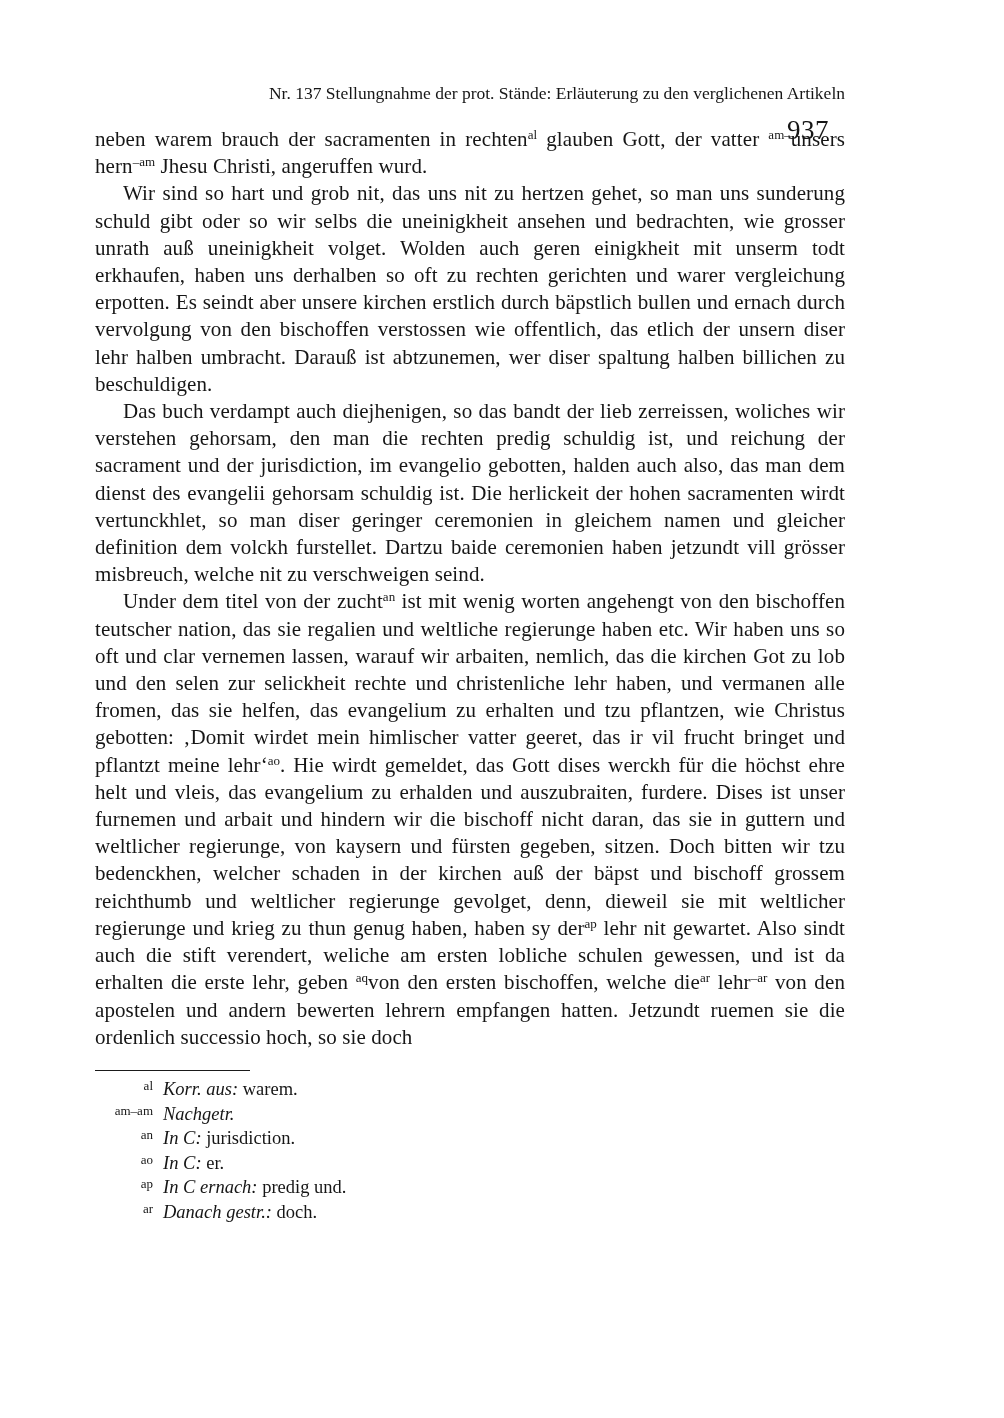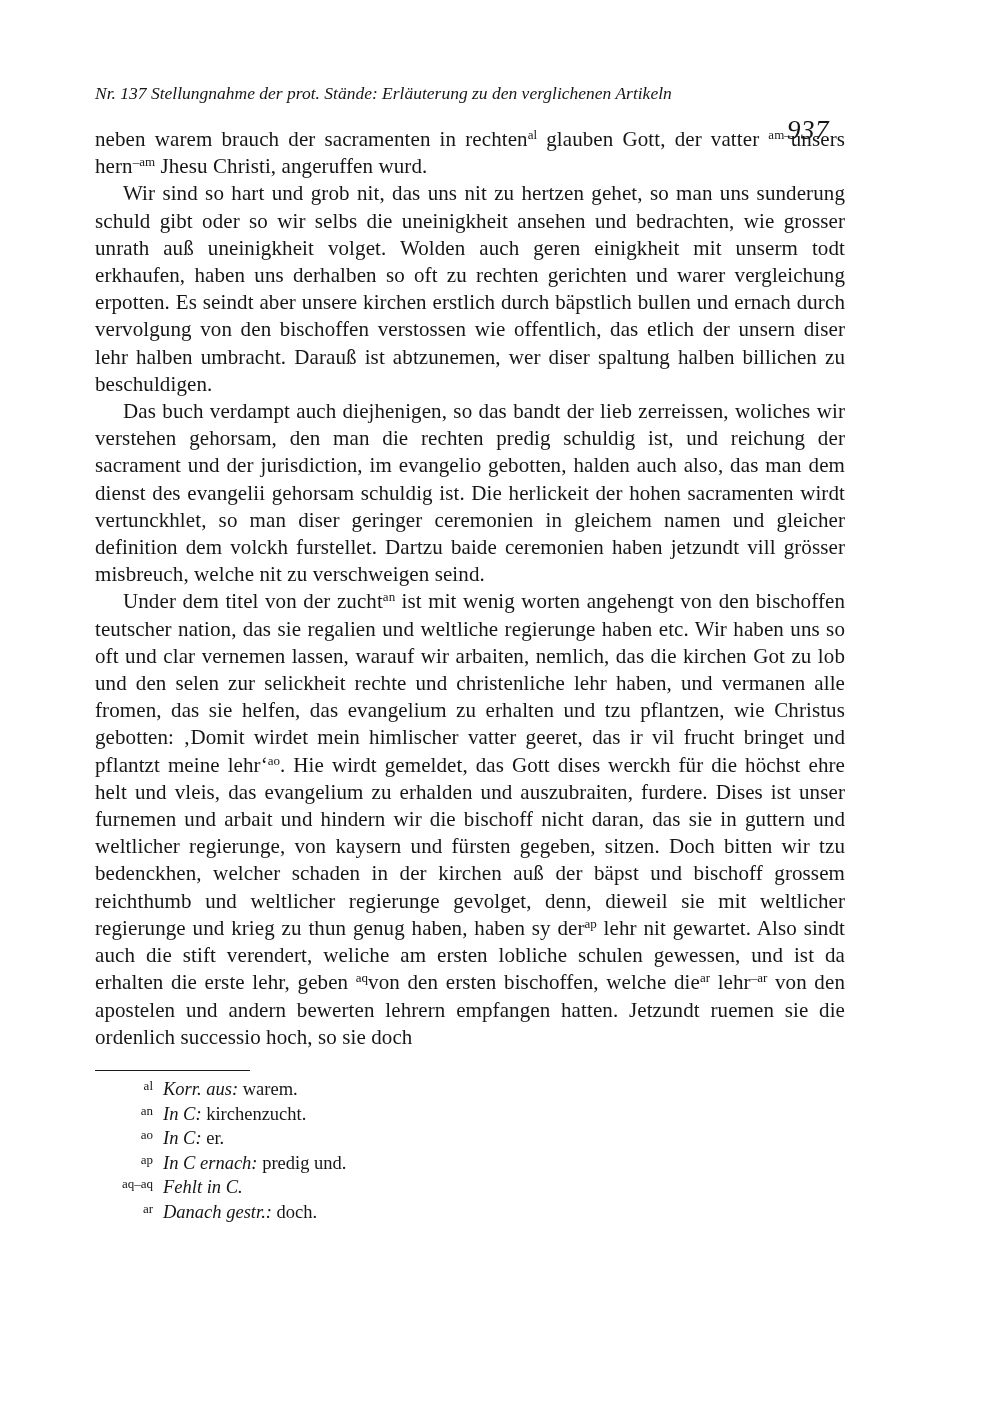--- a/index.html
+++ b/index.html
@@ -13,25 +13,24 @@
     color: #161616;
     box-sizing: border-box;
     padding: 82px 159px 0 95px; 
     overflow: hidden;
   }
   
   .running-head {
     position: relative;
     width: 750px;
     height: 30px;
-    text-align: left;
+    text-align: right;
     font-size: 17.5px;
     line-height: 22px;
     white-space: nowrap;
-    font-style: italic;
   }
   .running-head .page-num {
     position: absolute;
     right: 16px;
     top: -5px;
     font-size: 27px;
     letter-spacing: 0.5px;
     margin-top: 42px;
   }
   
@@ -97,34 +96,34 @@
     </div>
 
   <div class="footnote-rule"></div>
 
   <div class="footnotes" id="footnotes">
       <div class="fn-row">
         <span class="fn-sig">al</span>
         <span class="fn-body"><span class="fn-italic">Korr. aus:</span><span class="fn-roman"> warem.</span></span>
       </div>
       <div class="fn-row">
+        <span class="fn-sig">am–am</span>
+        <span class="fn-body"><span class="fn-italic">Nachgetr.</span></span>
+      </div>
+      <div class="fn-row">
         <span class="fn-sig">an</span>
-        <span class="fn-body"><span class="fn-italic">In C:</span><span class="fn-roman"> kirchenzucht.</span></span>
+        <span class="fn-body"><span class="fn-italic">In C:</span><span class="fn-roman"> jurisdiction.</span></span>
       </div>
       <div class="fn-row">
         <span class="fn-sig">ao</span>
         <span class="fn-body"><span class="fn-italic">In C:</span><span class="fn-roman"> er.</span></span>
       </div>
       <div class="fn-row">
         <span class="fn-sig">ap</span>
         <span class="fn-body"><span class="fn-italic">In C ernach:</span><span class="fn-roman"> predig und.</span></span>
       </div>
       <div class="fn-row">
-        <span class="fn-sig">aq–aq</span>
-        <span class="fn-body"><span class="fn-italic">Fehlt in C.</span></span>
-      </div>
-      <div class="fn-row">
         <span class="fn-sig">ar</span>
         <span class="fn-body"><span class="fn-italic">Danach gestr.:</span><span class="fn-roman"> doch.</span></span>
       </div>
     </div>
 
 </div>
 
 </body></html>

